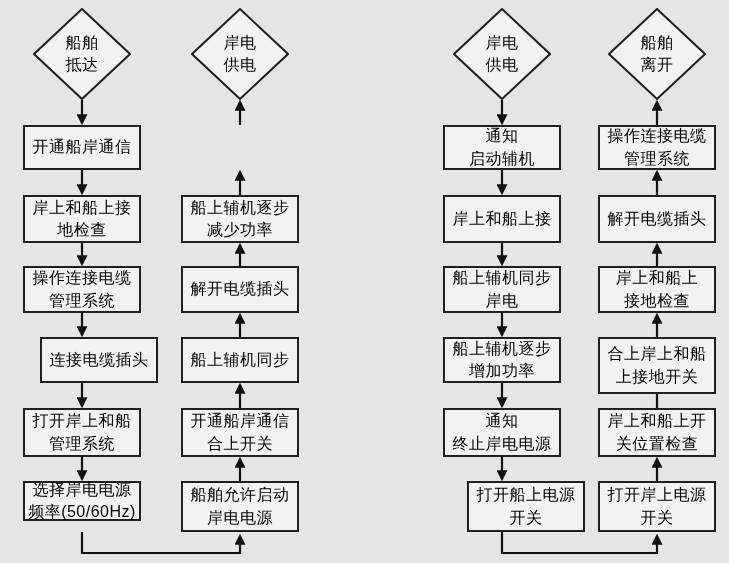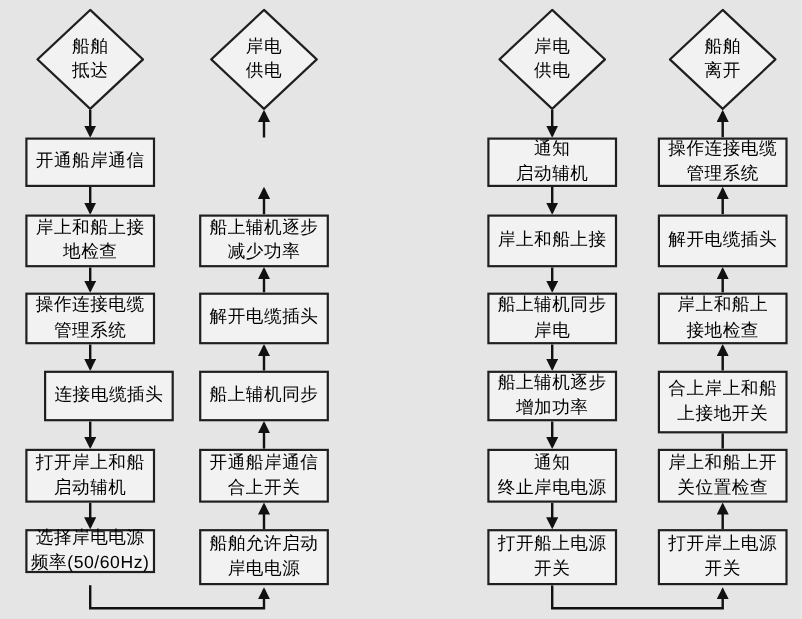--- a/index.html
+++ b/index.html
@@ -132,21 +132,21 @@
 离开</span>
   </div>
 
   <div class="box" style="left:23px;top:195px;height:48px">岸上和船上接
 地检查</div>
   <div class="box" style="left:23px;top:125px;height:45px">开通船岸通信</div>
   <div class="box" style="left:23px;top:266px;height:47px">操作连接电缆
 管理系统</div>
   <div class="box" style="left:40px;top:337px;height:46px">连接电缆插头</div>
   <div class="box" style="left:23px;top:408px;height:49px">打开岸上和船
-启动辅机</div>
+管理系统</div>
   <div class="box" style="left:23px;top:481px;height:40px">选择岸电电源
 频率(50/60Hz)</div>
 
   <div class="box" style="left:181px;top:195px;height:48px">船上辅机逐步
 减少功率</div>
   <div class="box" style="left:181px;top:266px;height:47px">解开电缆插头</div>
   <div class="box" style="left:181px;top:337px;height:46px">船上辅机同步</div>
   <div class="box" style="left:181px;top:408px;height:49px">开通船岸通信
 合上开关</div>
   <div class="box" style="left:181px;top:481px;height:51px">船舶允许启动
@@ -154,21 +154,21 @@
 
   <div class="box" style="left:443px;top:125px;height:45px">通知
 启动辅机</div>
   <div class="box" style="left:443px;top:195px;height:48px">岸上和船上接</div>
   <div class="box" style="left:443px;top:266px;height:47px">船上辅机同步
 岸电</div>
   <div class="box" style="left:443px;top:337px;height:46px">船上辅机逐步
 增加功率</div>
   <div class="box" style="left:443px;top:408px;height:49px">通知
 终止岸电电源</div>
-  <div class="box" style="left:443px;top:481px;height:51px">打开船上电源
+  <div class="box" style="left:467px;top:481px;height:51px">打开船上电源
 开关</div>
 
   <div class="box" style="left:598px;top:125px;height:45px">操作连接电缆
 管理系统</div>
   <div class="box" style="left:598px;top:266px;height:47px">岸上和船上
 接地检查</div>
   <div class="box" style="left:598px;top:195px;height:48px">解开电缆插头</div>
   <div class="box" style="left:598px;top:337px;height:57px">合上岸上和船
 上接地开关</div>
   <div class="box" style="left:598px;top:408px;height:49px">岸上和船上开

